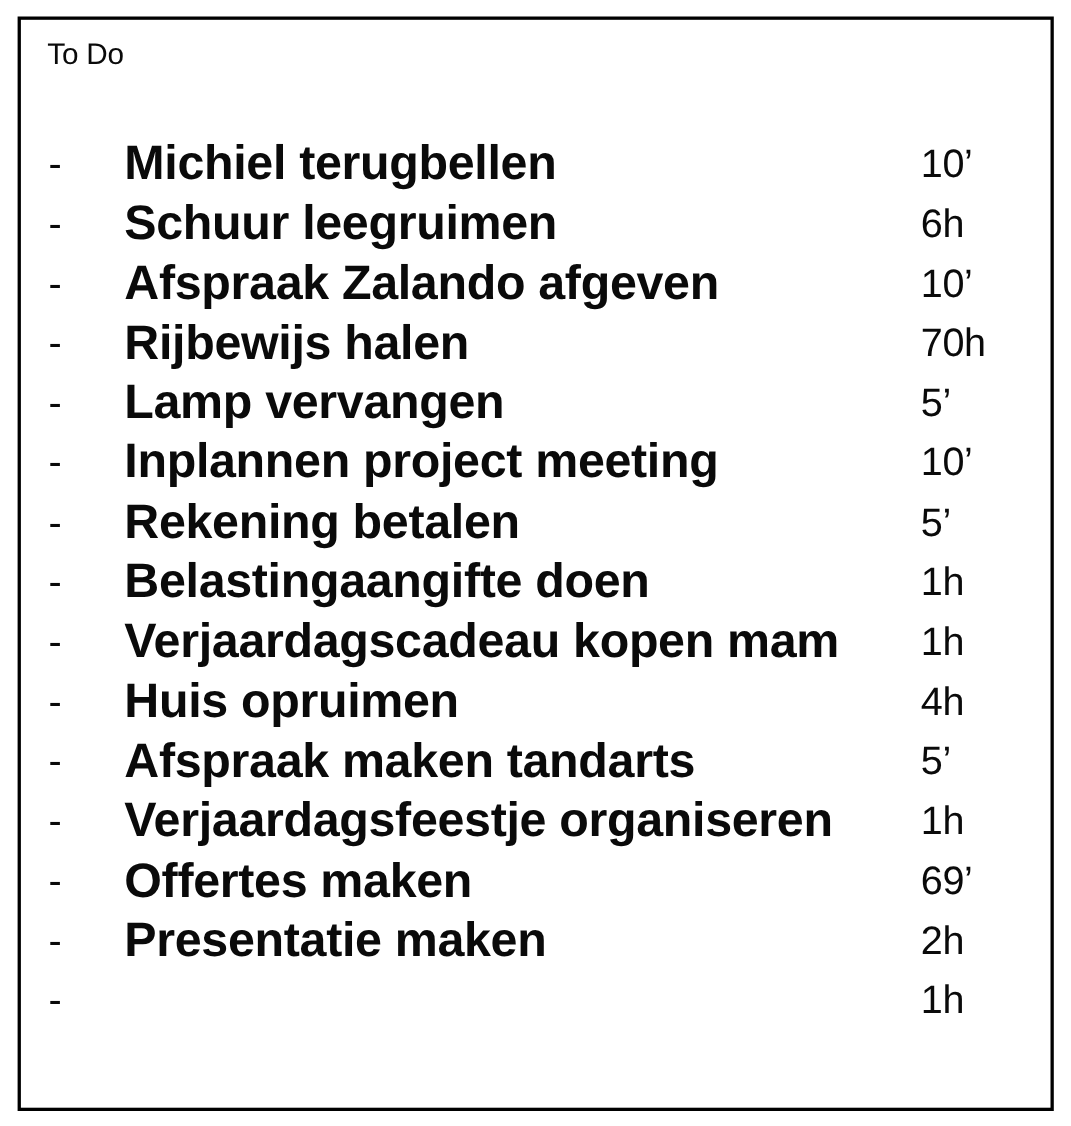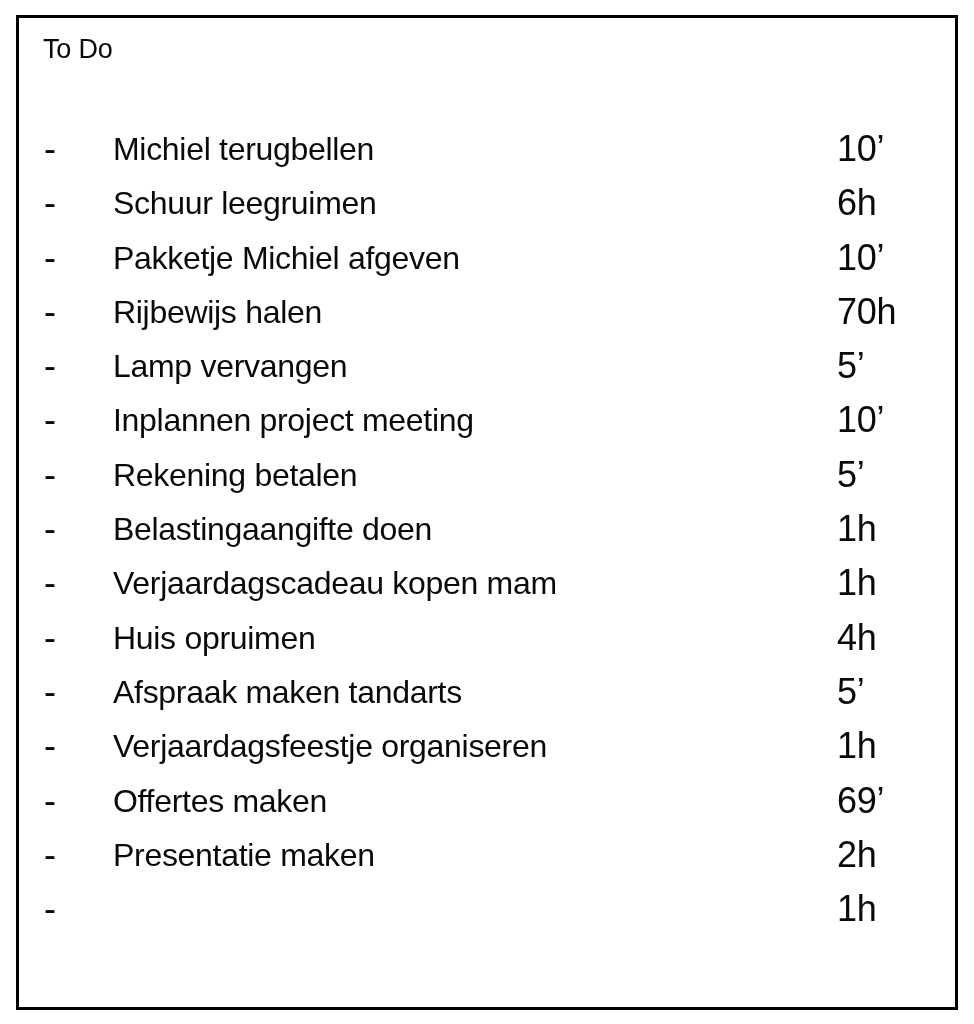--- a/index.html
+++ b/index.html
@@ -65,22 +65,22 @@
     font-weight: 400;
     line-height: 54.3px;
     color: #0a0a0a;
     text-align: left;
   }
 
   .todo-label {
     position: absolute;
     left: 94px;
     top: 0;
-    font-size: 32px;
-    font-weight: 400;
+    font-size: 44px;
+    font-weight: 700;
     line-height: 54.3px;
     letter-spacing: -0.3px;
     color: #0a0a0a;
     white-space: nowrap;
   }
 
   .todo-duration {
     position: absolute;
     left: 818px;
     top: 0;
@@ -106,21 +106,21 @@
         <span class="todo-label">Michiel terugbellen</span>
         <span class="todo-duration">10’</span>
       </li>
       <li class="todo-row">
         <span class="todo-bullet">-</span>
         <span class="todo-label">Schuur leegruimen</span>
         <span class="todo-duration">6h</span>
       </li>
       <li class="todo-row">
         <span class="todo-bullet">-</span>
-        <span class="todo-label">Pakketje Michiel afgeven</span>
+        <span class="todo-label">Afspraak Zalando afgeven</span>
         <span class="todo-duration">10’</span>
       </li>
       <li class="todo-row">
         <span class="todo-bullet">-</span>
         <span class="todo-label">Rijbewijs halen</span>
         <span class="todo-duration">70h</span>
       </li>
       <li class="todo-row">
         <span class="todo-bullet">-</span>
         <span class="todo-label">Lamp vervangen</span>

